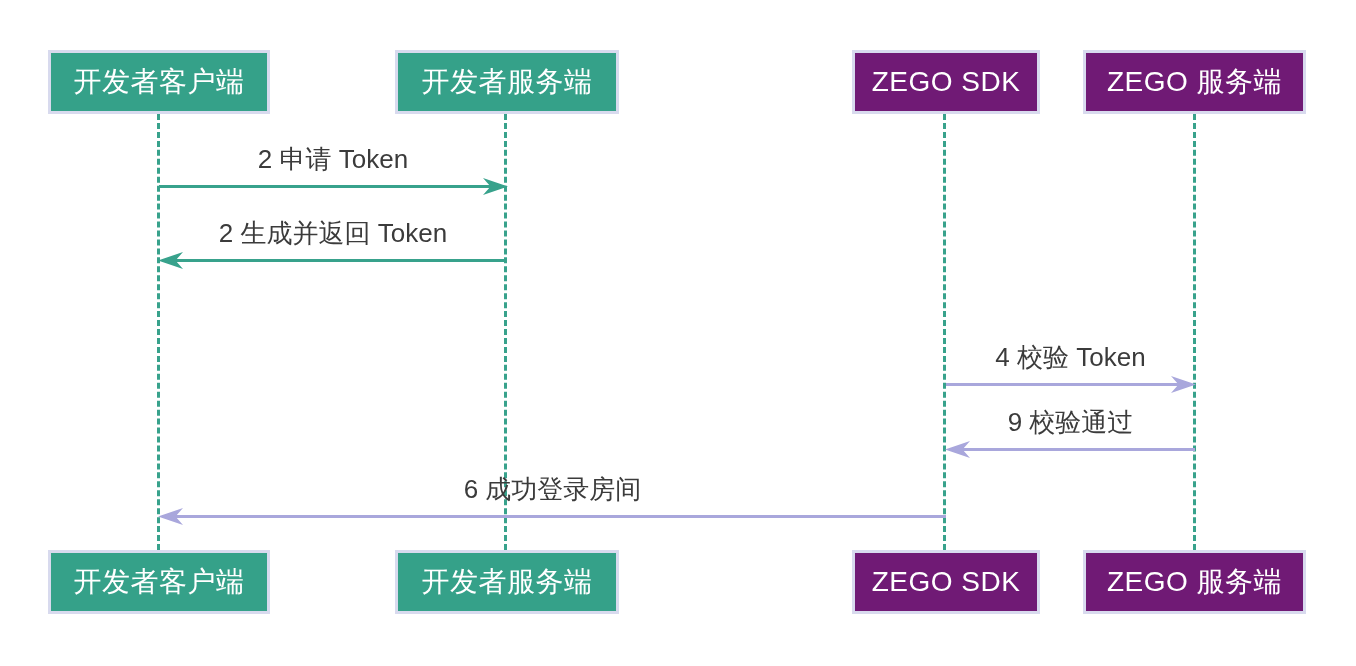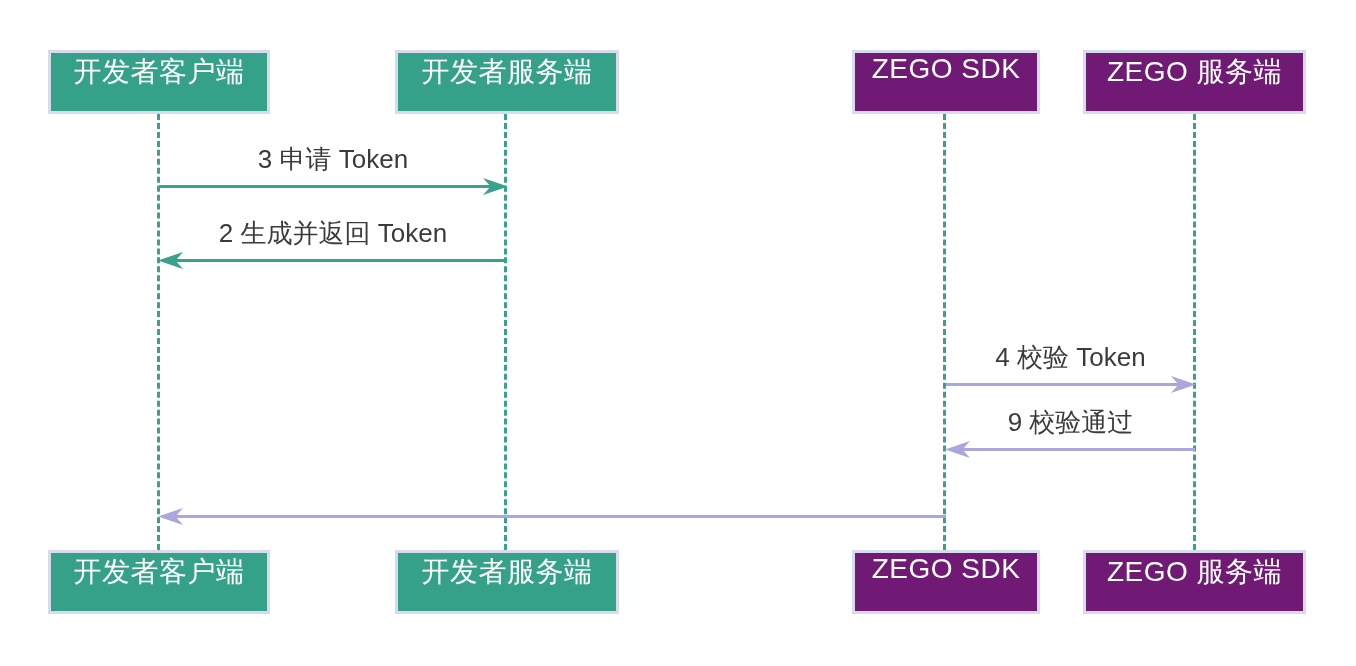--- a/index.html
+++ b/index.html
@@ -2,21 +2,21 @@
 <html><head>
 <meta charset="utf-8">
 <style>
   html,body{margin:0;padding:0;background:#ffffff;}
   body{font-family:"Liberation Sans","DejaVu Sans",sans-serif;}
   .diagram{position:relative;width:1356px;height:666px;background:#ffffff;overflow:hidden;}
 
   
   .actor{
     position:absolute;height:64px;box-sizing:border-box;
-    border:3px solid #d8daee;display:flex;align-items:flex-start;justify-content:center;
+    border:3px solid #d8daee;display:flex;align-items:center;justify-content:center;
     color:#ffffff;font-size:28px;letter-spacing:0.5px;white-space:nowrap;
   }
   .actor.teal-fill{background:#35a189;}
   .actor.purple-fill{background:#701a75;}
   .a1t{left:48px;top:50px;width:222px;}
   .a2t{left:395px;top:50px;width:224px;}
   .a3t{left:852px;top:50px;width:188px;}
   .a4t{left:1083px;top:50px;width:223px;}
   .a1b{left:48px;top:550px;width:222px;}
   .a2b{left:395px;top:550px;width:224px;}
@@ -86,21 +86,21 @@
     <span>开发者服务端</span>
   </div>
   <div class="actor purple-fill a3b">
     <span>ZEGO SDK</span>
   </div>
   <div class="actor purple-fill a4b">
     <span>ZEGO 服务端</span>
   </div>
 
   <div class="msg teal m1">
-    <div class="msg-label">3 申请 Token</div>
+    <div class="msg-label">2 申请 Token</div>
     <div class="msg-line line-r"></div>
     <div class="msg-head head-r"></div>
   </div>
 
   <div class="msg teal m2">
     <div class="msg-label">2 生成并返回 Token</div>
     <div class="msg-line line-l"></div>
     <div class="msg-head head-l"></div>
   </div>
 
@@ -111,17 +111,18 @@
     <div class="msg-head head-r"></div>
   </div>
 
   <div class="msg purple m5">
     <div class="msg-label">9 校验通过</div>
     <div class="msg-line line-l"></div>
     <div class="msg-head head-l"></div>
   </div>
 
   <div class="msg purple m6">
+    <div class="msg-label">6 成功登录房间</div>
     <div class="msg-line line-l"></div>
     <div class="msg-head head-l"></div>
   </div>
 
 </div>
 
 </body></html>

